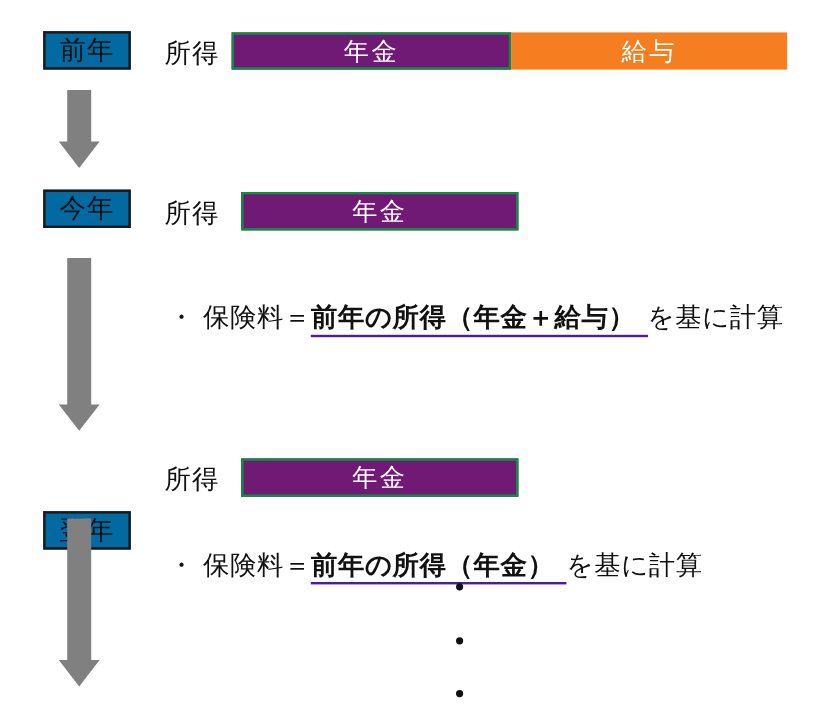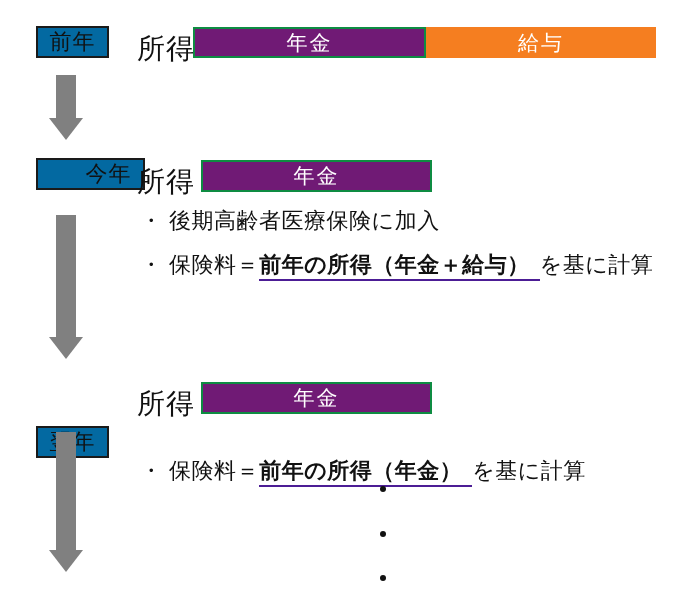--- a/index.html
+++ b/index.html
@@ -6,24 +6,24 @@
   body{font-family:"Liberation Sans","DejaVu Sans",sans-serif;color:#111;}
   .canvas{position:relative;width:690px;height:599px;background:#ffffff;overflow:hidden;}
 
   
   .year-box{
     position:absolute;left:36px;width:69px;height:28px;
     border:2px solid #1a1a1a;background:#0369a1;
     display:flex;align-items:center;justify-content:center;
     font-size:22px;letter-spacing:1px;
   }
-  .yb-1{top:26px;} .yb-2{top:158px;padding-left:36px;} .yb-3{top:378px;margin-top:48px;}
+  .yb-1{top:26px;} .yb-2{top:158px;} .yb-3{top:378px;margin-top:48px;}
 
   
-  .income-label{position:absolute;left:137px;font-size:28px;letter-spacing:1px;}
+  .income-label{position:absolute;left:137px;font-size:22px;letter-spacing:1px;}
   .il-1{top:30px;} .il-2{top:163px;} .il-3{top:385px;}
 
   
   .bar-row{position:absolute;display:flex;}
   .br-1{left:193px;top:27px;height:31px;}
   .br-2{left:201px;top:160px;height:32px;}
   .br-3{left:201px;top:382px;height:32px;}
   .bar{display:flex;align-items:center;justify-content:center;
        color:#ffffff;font-size:21px;letter-spacing:2px;box-sizing:border-box;}
   .bar.green{background:#701a75;border:2px solid #0e8c42;}
@@ -77,21 +77,20 @@
   <div class="year-box yb-2">
     <span>今年</span>
   </div>
   <div class="income-label il-2">所得</div>
   <div class="bar-row br-2">
     <div class="bar green w-pension">
       <span>年金</span>
     </div>
   </div>
 
-  <div class="note nt-1">・ 後期高齢者医療保険に加入</div>
 
   <div class="note nt-2"><span>・ 保険料＝</span><span class="hl">前年の所得（年金＋給与）</span><span>を基に計算</span></div>
 
   <div class="arrow ar-2">
     <div class="shaft"></div>
     <div class="head"></div>
   </div>
 
   <div class="year-box yb-3">
     <span>翌年</span>

